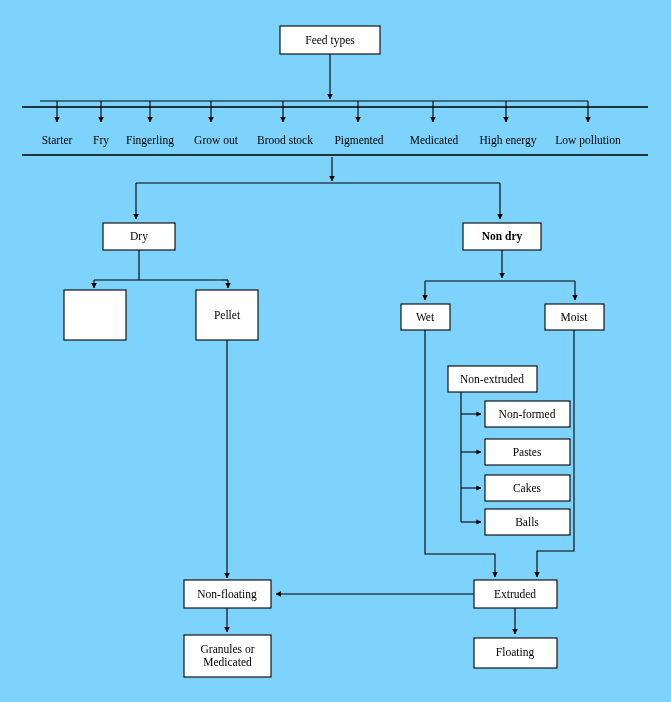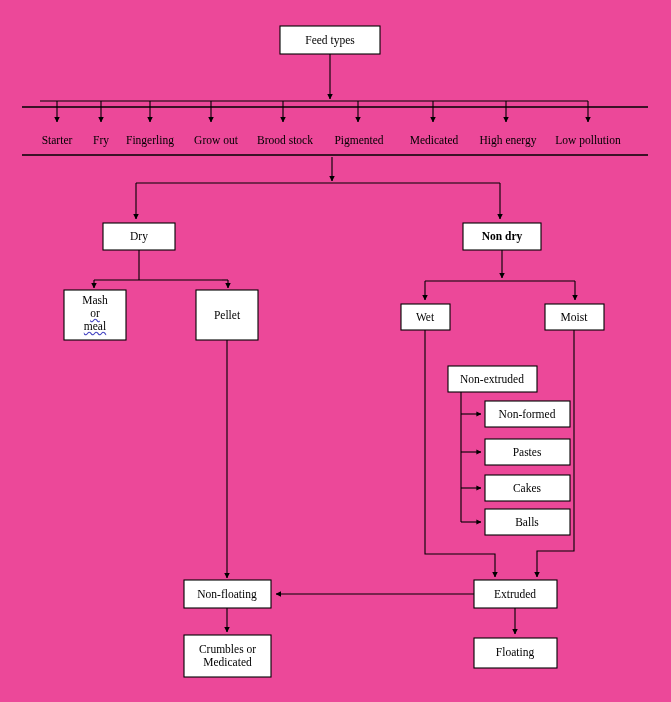--- a/index.html
+++ b/index.html
@@ -8,21 +8,21 @@
     padding: 0;
     background: #ffffff;
   }
   body {
     font-family: "Liberation Serif", "DejaVu Serif", serif;
   }
   #diagram-root {
     position: relative;
     width: 671px;
     height: 702px;
-    background: #ec4899;
+    background: #7dd3fc;
     overflow: hidden;
   }
   svg#flow {
     position: absolute;
     left: 0;
     top: 0;
     width: 671px;
     height: 702px;
     display: block;
   }
@@ -225,24 +225,19 @@
     </g>
 
     <path class="conn" d="M 515 608 L 515 634" marker-end="url(#arrow)"></path>
 
     <g>
       <rect class="box-rect" x="474" y="638" width="83" height="30"></rect>
       <text class="box-label" x="515" y="653">Floating</text>
     </g>
   </svg>
 
-  <div class="html-label" style="left:64px; top:294px; width:62px;">
-    <div>Mash</div>
-    <div class="spell">or</div>
-    <div class="spell">meal</div>
-  </div>
 
   <div class="html-label" style="left:184px; top:643px; width:87px;">
-    <div>Crumbles or</div>
+    <div>Granules or</div>
     <div>Medicated</div>
   </div>
 
 </div>
 
 </body></html>

